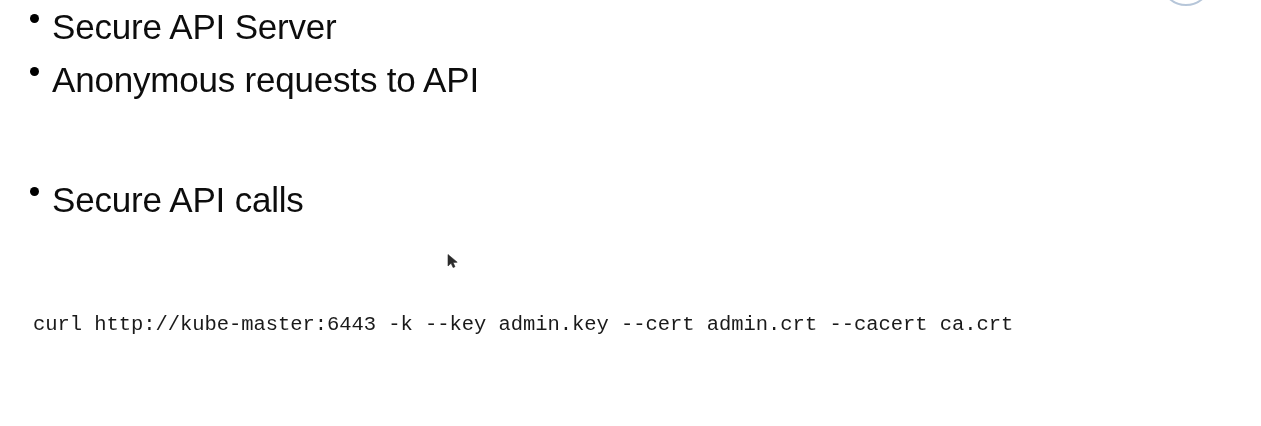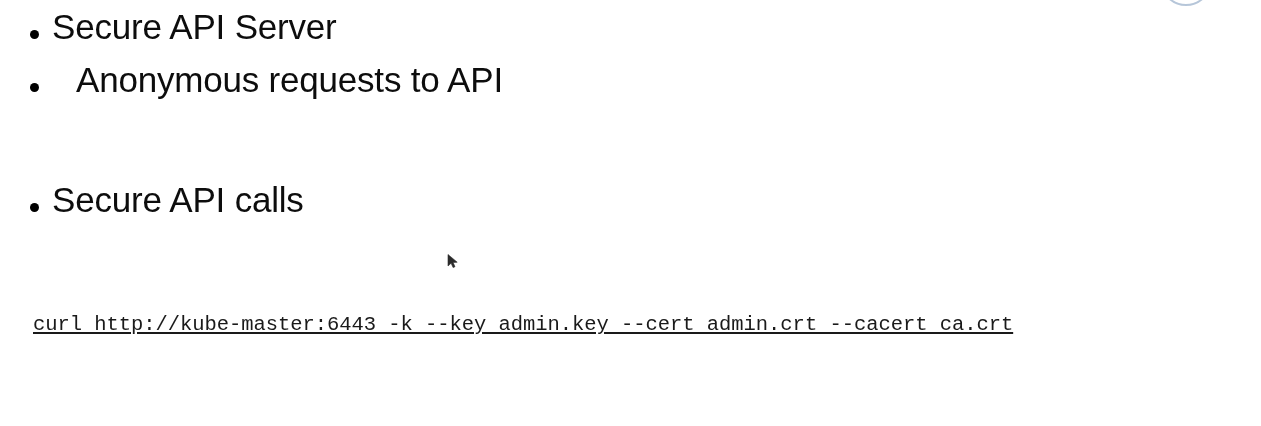--- a/index.html
+++ b/index.html
@@ -37,25 +37,25 @@
   
   .bullets {
     position: absolute;
     left: 0;
     top: 0;
     width: 100%;
   }
   .bullet-row {
     position: absolute;
     display: flex;
-    align-items: flex-end;
+    align-items: center;
     white-space: nowrap;
   }
   .bullet-row.b0 { left: 30px; top: 6px; }
-  .bullet-row.b1 { left: 30px; top: 59px; gap: 24px; }
+  .bullet-row.b1 { left: 30px; top: 59px; }
   .bullet-row.b2 { left: 30px; top: 179px; }
 
   .bullet-dot {
     width: 9px;
     height: 9px;
     border-radius: 50%;
     background: #000;
     display: inline-block;
     margin-right: 13px;
     position: relative;
@@ -78,21 +78,20 @@
     top: 250px;
     font-family: "Liberation Mono", "DejaVu Sans Mono", monospace;
     font-size: 20.5px;
     line-height: 30px;
     color: #1a1a1a;
     white-space: pre;
     letter-spacing: -0.05px;
   }
   .code-line {
     height: 30px;
-    text-decoration: underline;
   }
   .code-line.spacer {
     height: 27px;
   }
 
   
   .mouse-cursor {
     position: absolute;
     left: 447px;
     top: 254px;

